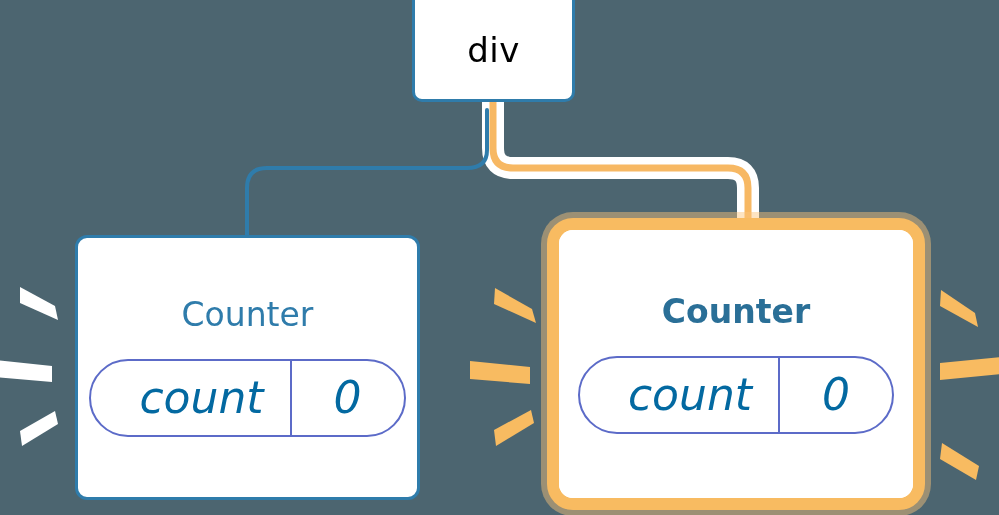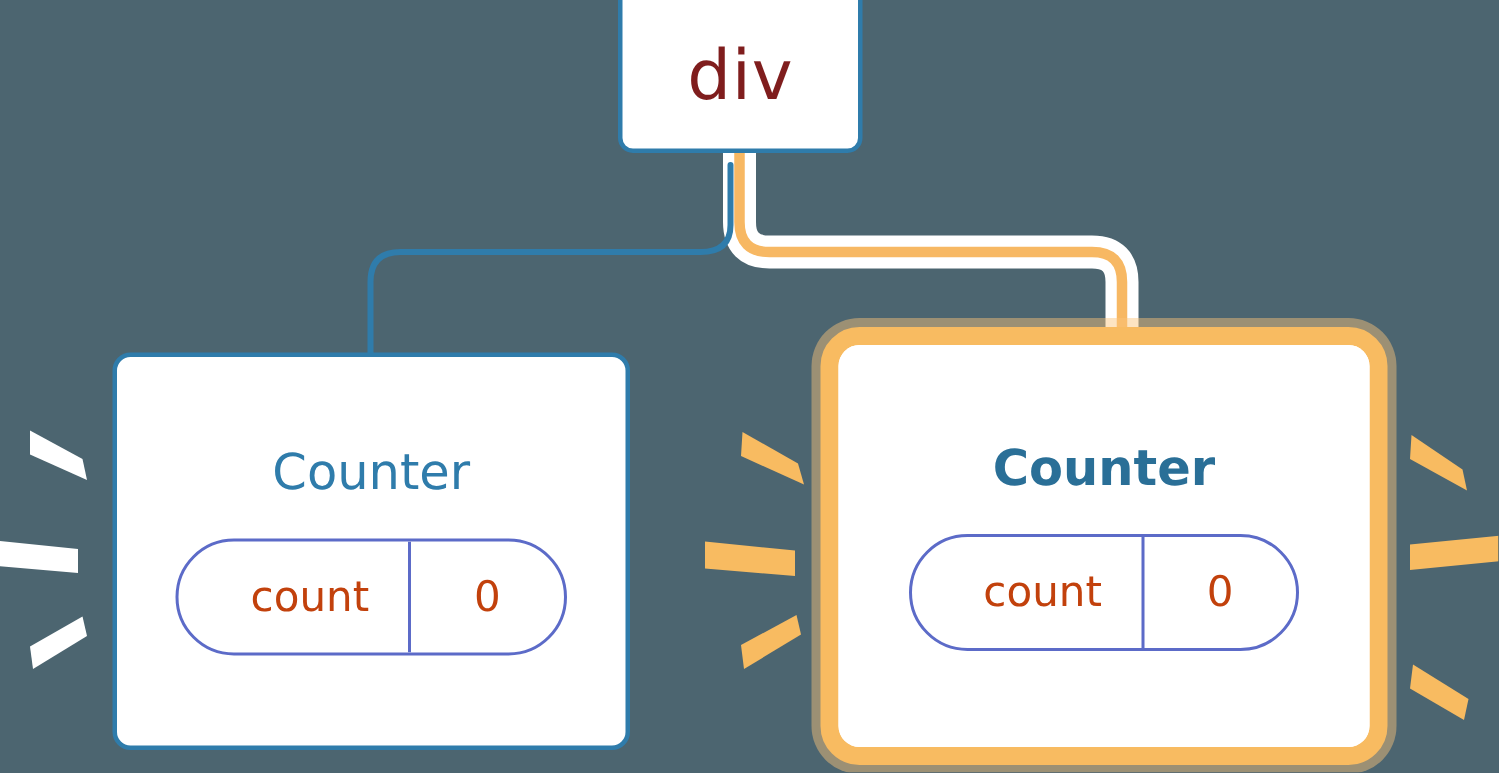--- a/index.html
+++ b/index.html
@@ -36,22 +36,22 @@
   
   #node-div {
     left: 412px;
     top: -14px;
     width: 163px;
     height: 116px;
     border: 3px solid #2f7cab;
     border-radius: 10px;
   }
   #node-div .node-title {
-    font-size: 46px;
-    color: #7f1d1d;
+    font-size: 34px;
+    color: #000000;
     letter-spacing: 0.5px;
     line-height: 1;
     margin-top: 12px;
   }
   
   #node-counter-left {
     left: 75px;
     top: 235px;
     width: 345px;
     height: 265px;
@@ -98,23 +98,24 @@
     border: 2px solid #5c6bc8;
     border-radius: 999px;
     overflow: hidden;
     height: 78px;
     box-sizing: border-box;
   }
   .pill-key, .pill-val {
     display: flex;
     align-items: center;
     justify-content: center;
-    color: #c2410c;
-    font-size: 28px;
+    color: #0369a1;
+    font-size: 44px;
     line-height: 1;
+    font-style: italic;
   }
   .pill-key {
     padding: 0 26px 0 48px;
   }
   .pill-val {
     border-left: 2px solid #5c6bc8;
     padding: 0 42px;
   }
 </style>
 </head>

